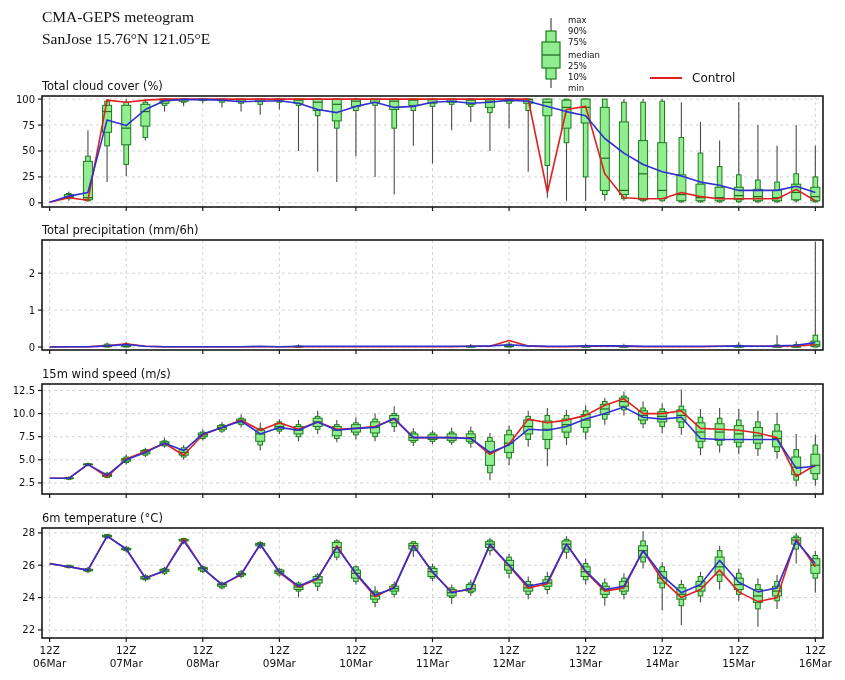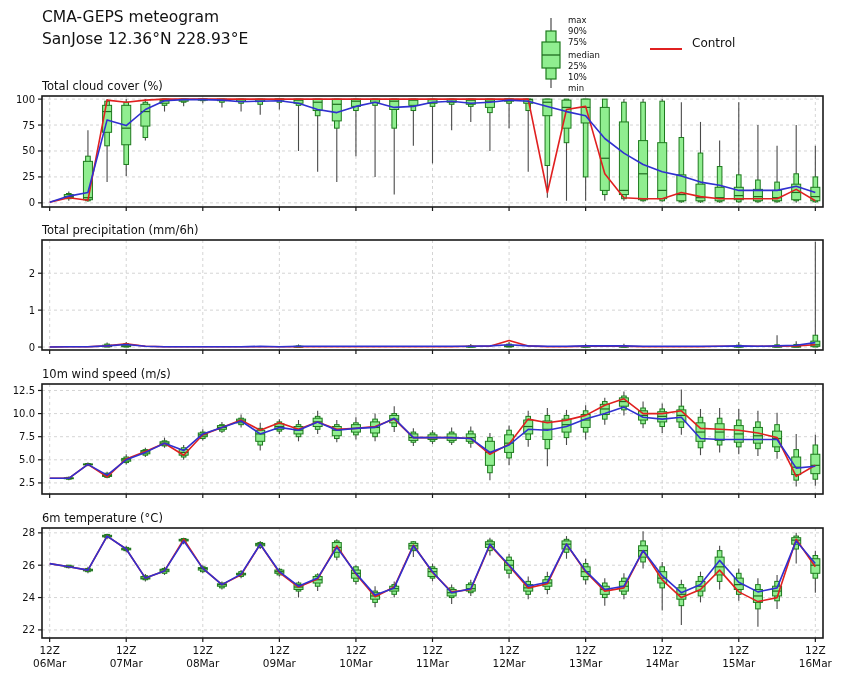--- a/index.html
+++ b/index.html
@@ -1,38 +1,38 @@
 <!DOCTYPE html>
 <html style="--control-color: #e02020; --mean-color: #3030d0;"><head>
 <meta charset="utf-8">
 <style>
   html,body{margin:0;padding:0;background:#ffffff;}
   #screen{position:relative;width:845px;height:680px;background:#fff;overflow:hidden;
           font-family:"DejaVu Sans","Liberation Sans",sans-serif;color:#111;}
   #header{position:absolute;left:42px;top:6px;line-height:22px;font-size:15.5px;color:#111;}
-  #header div{white-space:nowrap;}
+  #header div{white-space:nowrap;font-family:Liberation Serif, serif;}
   .panel-title{position:absolute;font-size:11.5px;color:#111;white-space:nowrap;}
   #legend-sample{position:absolute;left:535px;top:6px;}
   #legend-sample text{font-size:8.5px;fill:#111;}
   #line-legend{position:absolute;left:650px;top:22px;font-size:12px;}
-  .legend-entry{display:flex;align-items:flex-end;height:28px;}
+  .legend-entry{display:flex;align-items:center;height:28px;margin-top:42px;}
   .legend-swatch{display:inline-block;width:32px;height:0;border-top:2px solid #000;margin-right:10px;}
   .swatch-control{border-top-color:var(--control-color,#e02020);}
   .swatch-mean{border-top-color:var(--mean-color,#3030d0);}
   #chart{position:absolute;left:0;top:0;}
   #chart text{font-family:"DejaVu Sans","Liberation Sans",sans-serif;}
 </style>
 </head>
 <body>
 
 <div id="screen">
 
   <div id="header">
     <div>CMA-GEPS meteogram</div>
-    <div>SanJose 12.36°N 228.93°E</div>
+    <div>SanJose 15.76°N 121.05°E</div>
   </div>
 
   <svg id="legend-sample" width="110" height="92">
     <line x1="16" y1="12" x2="16" y2="82" stroke="#4a4a4a" stroke-width="1.2"></line>
     <rect x="11" y="25" width="10" height="48" fill="#90ee90" stroke="#1e7a1e" stroke-width="1.2"></rect>
     <rect x="7" y="36" width="18" height="26" fill="#90ee90" stroke="#1e7a1e" stroke-width="1.2"></rect>
     <line x1="7" y1="49" x2="25" y2="49" stroke="#1f6b1f" stroke-width="1.3"></line>
     <text x="33" y="17">max</text>
     <text x="33" y="28">90%</text>
     <text x="33" y="39">75%</text>
@@ -44,21 +44,21 @@
 
   <div id="line-legend">
     <div class="legend-entry">
       <span class="legend-swatch swatch-control"></span>
       <span>Control</span>
     </div>
   </div>
 
   <div class="panel-title" style="left:42px;top:79px">Total cloud cover (%)</div>
   <div class="panel-title" style="left:42px;top:223px">Total precipitation (mm/6h)</div>
-  <div class="panel-title" style="left:42px;top:367px">10m wind speed (m/s)</div>
+  <div class="panel-title" style="left:42px;top:367px">15m wind speed (m/s)</div>
   <div class="panel-title" style="left:42px;top:511px">6m temperature (°C)</div>
 
   <svg id="chart" width="845" height="680" viewBox="0 0 845 680">
       <g>
         <line x1="42" x2="823" y1="202.85046728971963" y2="202.85046728971963" stroke="#c9c9c9" stroke-width="0.8" stroke-dasharray="3,3"></line>
         <line x1="42" x2="823" y1="176.9158878504673" y2="176.9158878504673" stroke="#c9c9c9" stroke-width="0.8" stroke-dasharray="3,3"></line>
         <line x1="42" x2="823" y1="150.98130841121497" y2="150.98130841121497" stroke="#c9c9c9" stroke-width="0.8" stroke-dasharray="3,3"></line>
         <line x1="42" x2="823" y1="125.04672897196262" y2="125.04672897196262" stroke="#c9c9c9" stroke-width="0.8" stroke-dasharray="3,3"></line>
         <line x1="42" x2="823" y1="99.11214953271028" y2="99.11214953271028" stroke="#c9c9c9" stroke-width="0.8" stroke-dasharray="3,3"></line>
         <line x1="49.65686274509804" x2="49.65686274509804" y1="96" y2="207" stroke="#c9c9c9" stroke-width="0.8" stroke-dasharray="3,3"></line>

